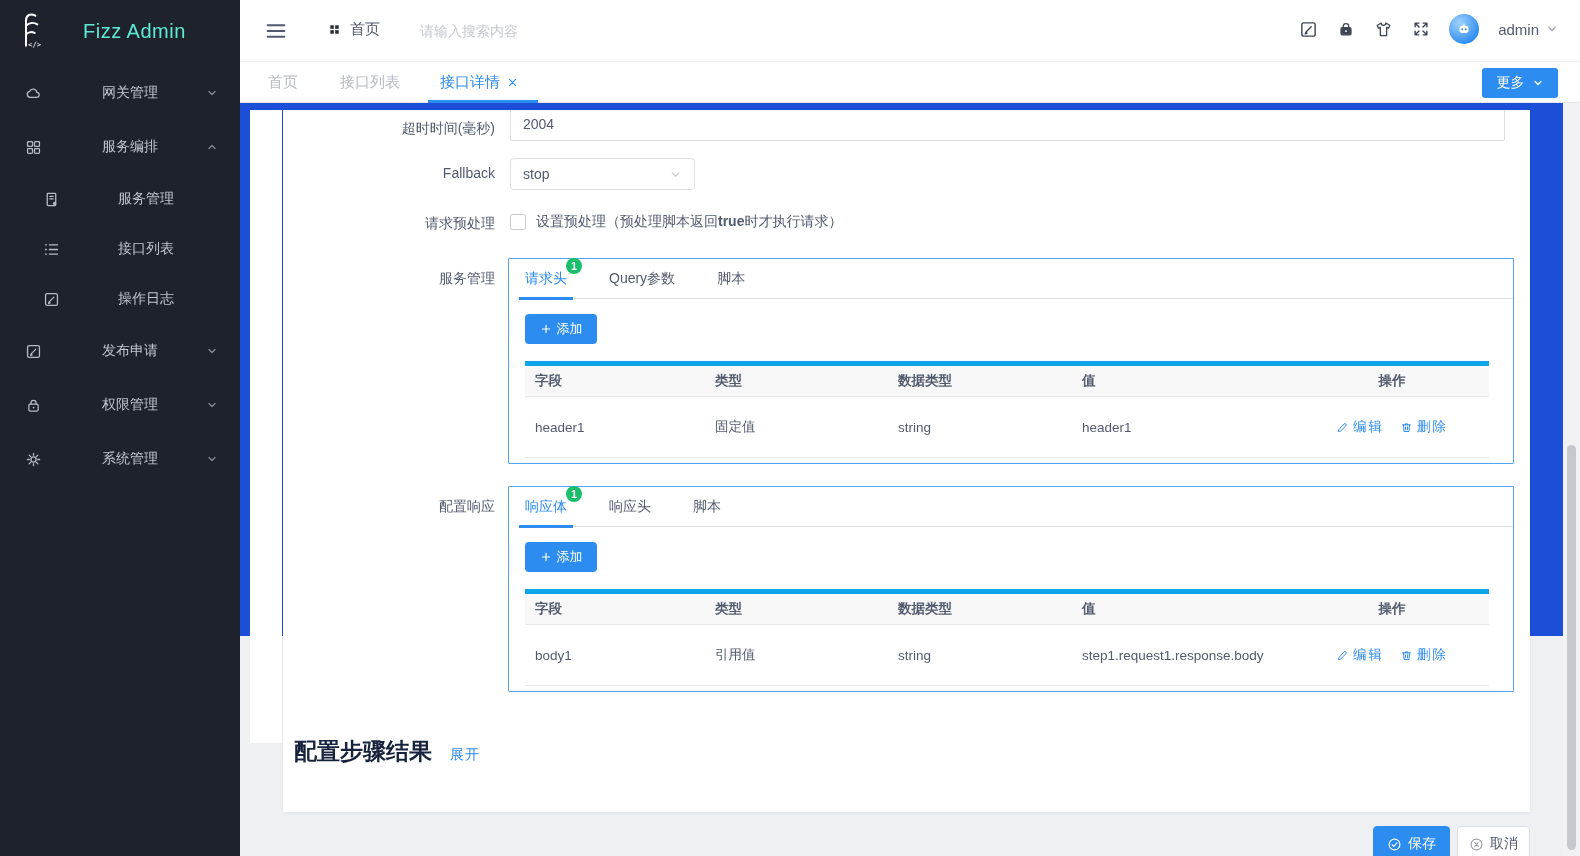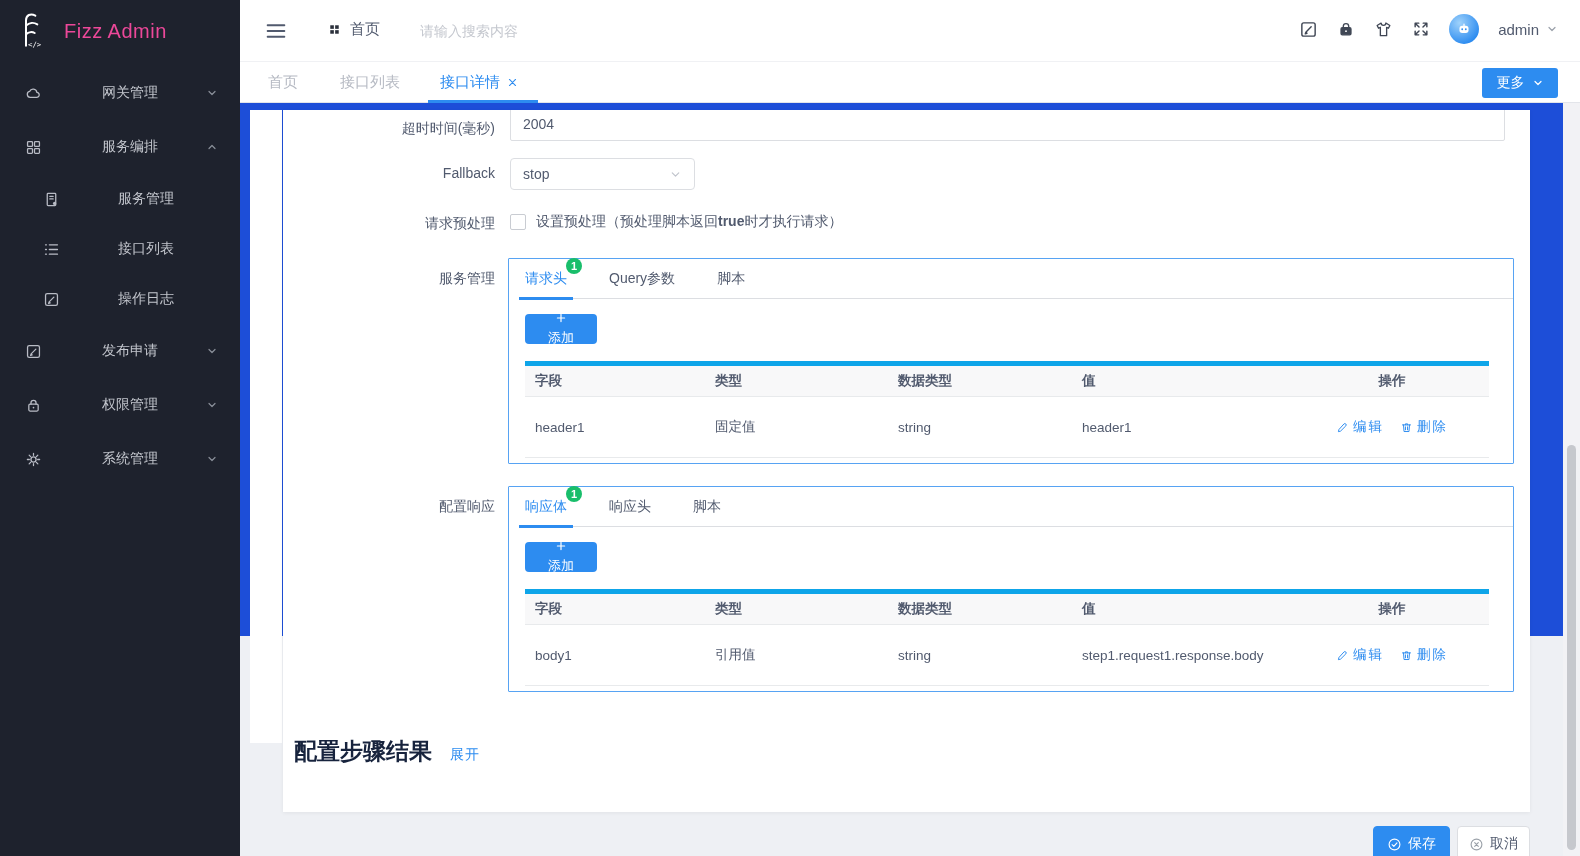--- a/index.html
+++ b/index.html
@@ -5,21 +5,21 @@
   * { margin:0; padding:0; box-sizing:border-box; }
   html,body { width:1580px; height:856px; overflow:hidden; }
   body { font-family:"Liberation Sans","DejaVu Sans",sans-serif; background:#eef0f4; }
   #screen { position:relative; width:1580px; height:856px; overflow:hidden; }
   .icon { display:inline-flex; align-items:center; justify-content:center; }
   .icon svg { display:block; }
 
   
   #sidebar { position:absolute; left:0; top:0; width:240px; height:856px; background:#1e222d; z-index:30; }
   .logo { height:62px; display:flex; align-items:center; padding-left:16px; gap:16px; }
-  .logo-title { color:#ec4899; font-size:20px; letter-spacing:.5px; }
+  .logo-title { color:#5eead4; font-size:20px; letter-spacing:.5px;margin-left:19px; }
   .menu { padding-top:4px; }
   .mi { display:flex; align-items:center; height:54px; padding:0 22px 0 24px; cursor:pointer;gap:44px; }
   .mi.sub { height:50px; padding-left:42px; }
   .mi .mic { width:18px; color:#b9bcc5; margin-right:16px; }
   .mi.sub .mic { margin-right:14px; }
   .mi .mil { flex:1; color:#c3c6cd; font-size:14px; }
   .mi .chev { color:#8a8f99; }
 
   
   #topbar { position:absolute; left:240px; top:0; width:1340px; height:62px; background:#fff; border-bottom:1px solid #f0f1f4; z-index:20; }
@@ -61,21 +61,21 @@
   .prerow { position:absolute; left:227px; top:103px; display:flex; align-items:center; gap:10px; font-size:14px; color:#515a6e; }
   .cb { width:16px; height:16px; border:1px solid #c9ccd2; border-radius:2px; background:#fff; cursor:pointer; }
 
   .panel { position:absolute; left:225px; width:1006px; height:206px; border:1px solid #57a3f3; background:#fff; border-radius:1px; }
   .p1 { top:148px; } .p2 { top:376px; }
   .ptabs { position:relative; margin-left:14px; height:40px; border-bottom:1px solid #dcdee2; display:flex; gap:38px; }
   .ptab { position:relative; font-size:14px; color:#515a6e; padding:11px 2px 0; cursor:pointer; }
   .ptab.active { color:#2d8cf0; }
   .underbar { position:absolute; left:-4px; bottom:-2px; width:54px; height:3px; background:#2d8cf0; }
   .badge { position:absolute; top:-1px; right:-13px; min-width:16px; height:16px; border-radius:8px; background:#19be6b; color:#fff; font-size:11px; font-weight:bold; display:flex; align-items:center; justify-content:center; }
-  .addbtn { margin:15px 0 0 16px; width:72px; height:30px; background:#2d8cf0; border:none; border-radius:4px; color:#fff; font-size:13px; display:flex; align-items:center; justify-content:center; gap:5px; cursor:pointer;flex-direction:column; }
+  .addbtn { margin:15px 0 0 16px; width:72px; height:30px; background:#2d8cf0; border:none; border-radius:4px; color:#fff; font-size:13px; display:flex; align-items:center; justify-content:center; gap:5px; cursor:pointer; }
   .tbl { width:964px; margin:17px 0 0 16px; font-size:13.5px; color:#515a6e; }
   .trow { display:grid; grid-template-columns:180px 183px 184px 223px 194px; align-items:center; }
   .thead { height:36px; background:#f8f8f9; border-top:5px solid #0ea5e9; border-bottom:1px solid #e8eaec; font-weight:bold; }
   .tdata { height:61px; border-bottom:1px solid #e8eaec; }
   .tcell { padding-left:10px; }
   .tc-c { justify-self:center; padding-left:0; }
   .ops { display:flex; gap:16px; }
   .oplink { color:#2d8cf0; display:flex; align-items:center; gap:4px; letter-spacing:2px; cursor:pointer; }
 
   .step-title { position:absolute; left:11px; top:626px; font-size:23px; font-weight:bold; color:#17233d; display:flex; align-items:baseline; gap:18px; }

